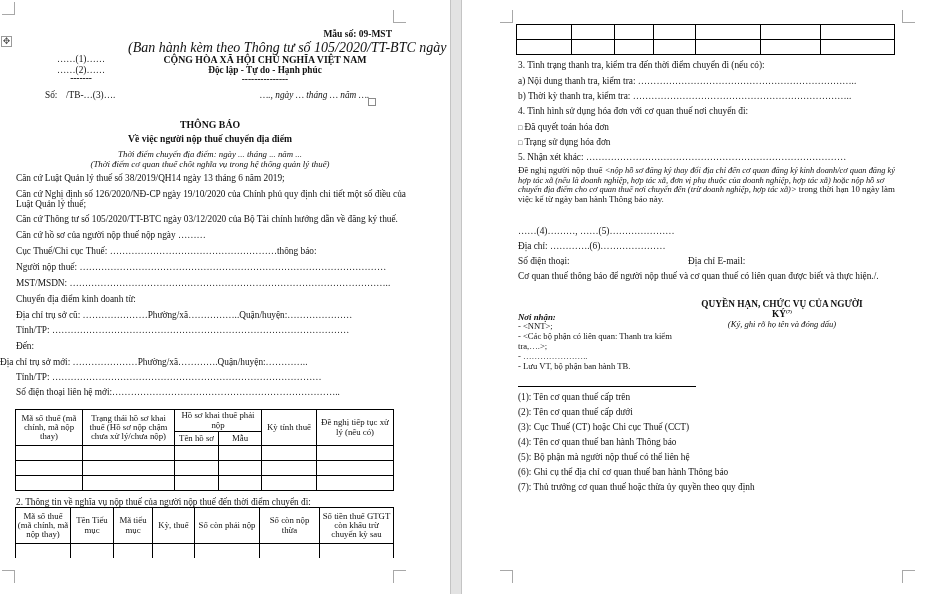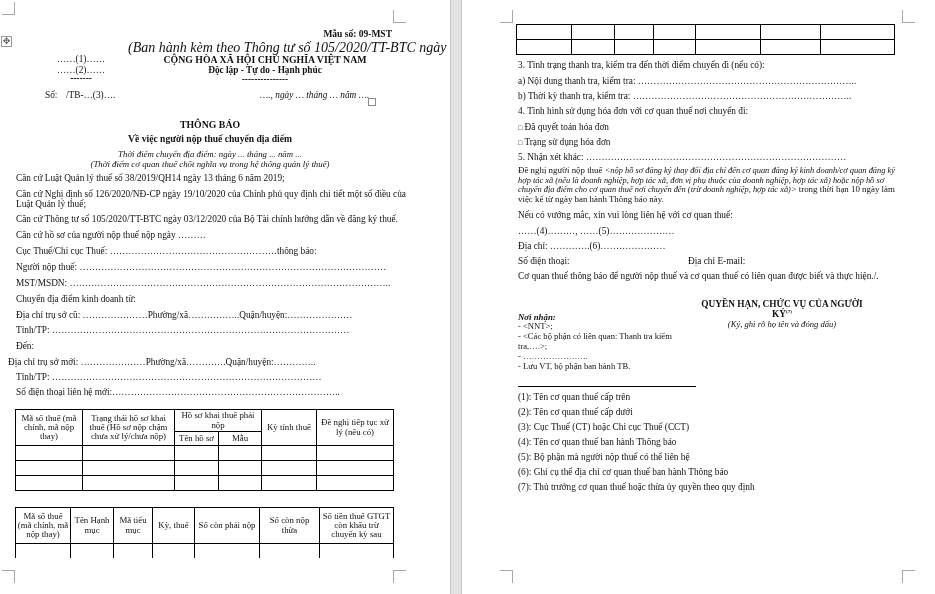--- a/index.html
+++ b/index.html
@@ -70,21 +70,21 @@
   <div class="abs" style="left:16px; top:214px;">Căn cứ Thông tư số 105/2020/TT-BTC ngày 03/12/2020 của Bộ Tài chính hướng dẫn về đăng ký thuế.</div>
   <div class="abs" style="left:16px; top:230px;">Căn cứ hồ sơ của người nộp thuế nộp ngày ………</div>
 
   <div class="abs" style="left:16px; top:246px;">Cục Thuế/Chi cục Thuế: ………………………………………………thông báo:</div>
   <div class="abs" style="left:16px; top:262px;">Người nộp thuế: ………………………………………………………………………………………</div>
   <div class="abs" style="left:16px; top:278px;">MST/MSDN: …………………………………………………………………………………………..</div>
   <div class="abs" style="left:16px; top:294px;">Chuyển địa điểm kinh doanh từ:</div>
   <div class="abs" style="left:16px; top:310px;">Địa chỉ trụ sở cũ: …………………Phường/xã……………..Quận/huyện:…………………</div>
   <div class="abs" style="left:16px; top:325px;">Tỉnh/TP: ……………………………………………………………………………………</div>
   <div class="abs" style="left:16px; top:341px;">Đến:</div>
-  <div class="abs" style="left:8px; top:357px;">Địa chỉ trụ sở mới: …………………Phường/xã………….Quận/huyện:…………..</div>
+  <div class="abs" style="left:0; top:357px;">Địa chỉ trụ sở mới: …………………Phường/xã………….Quận/huyện:…………..</div>
   <div class="abs" style="left:16px; top:372px;">Tỉnh/TP: ……………………………………………………………………………</div>
   <div class="abs" style="left:16px; top:387px;">Số điện thoại liên hệ mới:………………………………………………………………..</div>
 
   <table class="doc" style="left:15px; top:409px; width:378px;">
     <colgroup>
       <col style="width:67px">
         <col style="width:92px">
         <col style="width:44px">
         <col style="width:43px">
         <col style="width:55px">
@@ -122,35 +122,36 @@
       <td></td>
       <td></td>
       <td></td>
       <td></td>
       <td></td>
       <td></td>
     </tr>
   </tbody>
     </table>
 
+  <div class="abs" style="left:16px; top:497px;">2. Thông tin về nghĩa vụ nộp thuế của người nộp thuế đến thời điểm chuyển đi:</div>
 
   <table class="doc" style="left:15px; top:507px; width:378px; border-bottom:none;">
     <colgroup>
       <col style="width:55px">
         <col style="width:43px">
         <col style="width:39px">
         <col style="width:42px">
         <col style="width:65px">
         <col style="width:60px">
         <col style="width:74px">
     </colgroup>
     <tbody>
         <tr style="height:36px;">
       <th>Mã số thuế (mã chính, mã nộp thay)</th>
-      <th>Tên Hạnh mục</th>
+      <th>Tên Tiểu mục</th>
       <th>Mã tiểu mục</th>
       <th>Kỳ, thuế</th>
       <th>Số còn phải nộp</th>
       <th>Số còn nộp thừa</th>
       <th>Số tiền thuế GTGT còn khấu trừ chuyển kỳ sau</th>
     </tr>
     <tr style="height:14px;">
       <td style="border-bottom:none;"></td>
       <td style="border-bottom:none;"></td>
       <td style="border-bottom:none;"></td>
@@ -216,21 +217,20 @@
     <span style="font-size:7px;">□</span>
     <span>Trạng sử dụng hóa đơn</span>
   </div>
 
   <div class="abs" style="left:56px; top:152px;">5. Nhận xét khác: …………………………………………………………………………</div>
 
   <div class="para" style="left:56px; top:166px; width:380px; font-size:8.9px; line-height:1.08;">
     <span>Đề nghị người nộp thuế </span><span class="i" style="font-size:8.4px;">&lt;nộp hồ sơ đăng ký thay đổi địa chỉ đến cơ quan đăng ký kinh doanh/cơ quan đăng ký hợp tác xã (nếu là doanh nghiệp, hợp tác xã, đơn vị phụ thuộc của doanh nghiệp, hợp tác xã) hoặc nộp hồ sơ chuyển địa điểm cho cơ quan thuế nơi chuyển đến (trừ doanh nghiệp, hợp tác xã)&gt;</span><span> trong thời hạn 10 ngày làm việc kể từ ngày ban hành Thông báo này.</span>
   </div>
 
-  <div class="abs" style="left:56px; top:210px;">Nếu có vướng mắc, xin vui lòng liên hệ với cơ quan thuế:</div>
   <div class="abs" style="left:56px; top:226px;">……(4)………, ……(5)…………………</div>
   <div class="abs" style="left:56px; top:241px;">Địa chỉ: ………….(6)…………………</div>
   <div class="abs" style="left:56px; top:256px;">Số điện thoại:</div>
   <div class="abs" style="left:226px; top:256px;">Địa chỉ E-mail:</div>
   <div class="abs" style="left:56px; top:271px;">Cơ quan thuế thông báo để người nộp thuế và cơ quan thuế có liên quan được biết và thực hiện./.</div>
 
   <div class="abs b center" style="left:230px; top:299px; width:180px;">QUYỀN HẠN, CHỨC VỤ CỦA NGƯỜI</div>
   <div class="abs b center" style="left:230px; top:309px; width:180px;">
     <span>KÝ</span><sup style="font-size:5px;">(7)</sup>
   </div>

